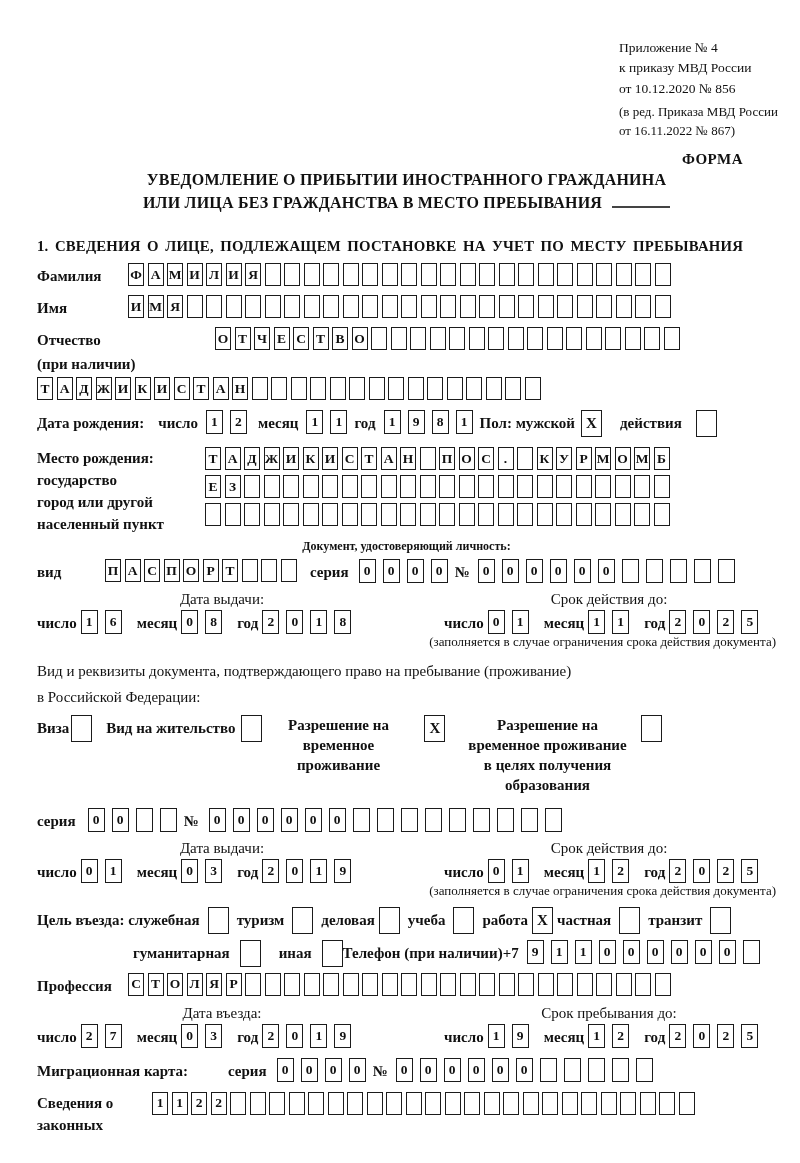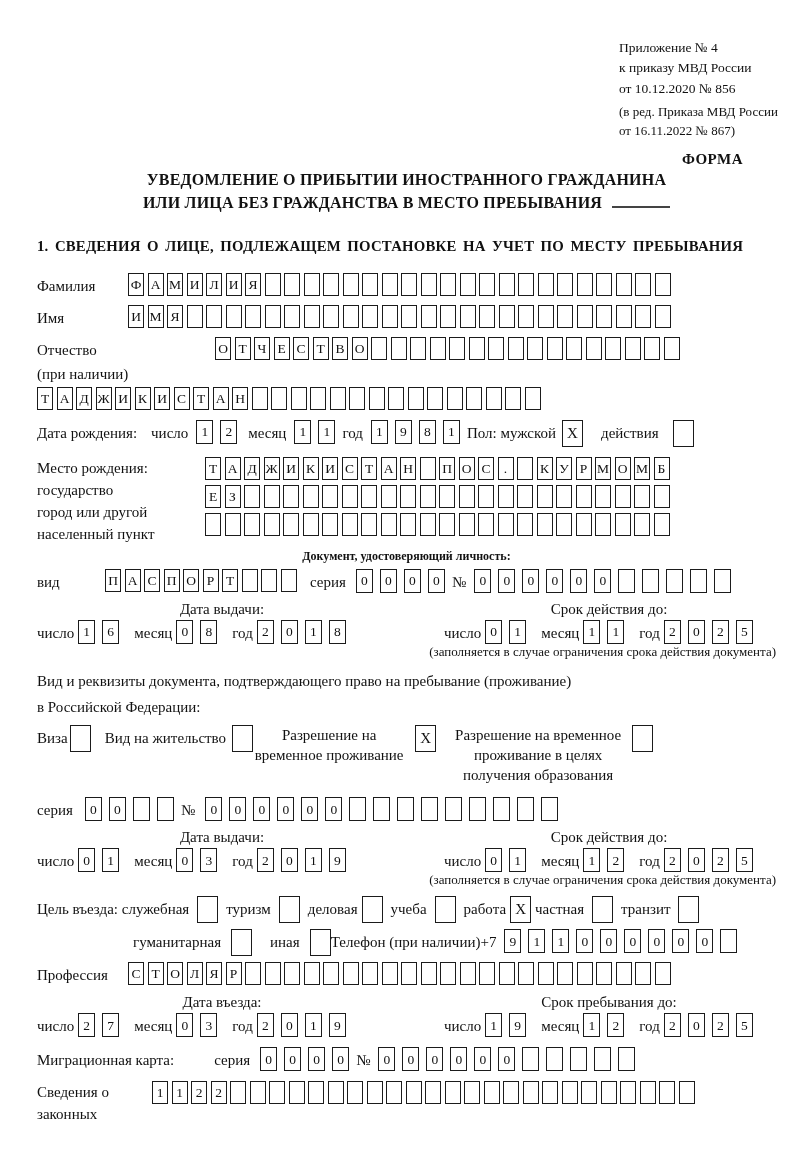--- a/index.html
+++ b/index.html
@@ -13,24 +13,24 @@
 
   
   .appendix { margin-left:582px; width:185px; font-size:13.5px; line-height:1.5; }
   .appendix .edition { margin-top:3px; font-size:13px; }
   .forma { text-align:right; padding-right:33px; font-weight:bold; font-size:15px; margin-top:10px; letter-spacing:.5px; }
 
   
   .title { text-align:center; font-weight:bold; font-size:16px; line-height:1.45; letter-spacing:.2px; }
   .title-blank { display:inline-block; width:58px; border-bottom:2.5px solid #444; height:14px; margin-left:10px; }
 
-  .sec-heading { font-weight:bold; font-size:14.8px; margin-top:24px; margin-bottom:18px; letter-spacing:.2px; word-spacing:2.5px; }
+  .sec-heading { font-weight:bold; font-size:14.8px; margin-top:24px; margin-bottom:8px; letter-spacing:.2px; word-spacing:2.5px; }
 
   
-  .row { display:flex; align-items:flex-start; margin-bottom:6px; }
+  .row { display:flex; align-items:flex-start; margin-bottom:6px;font-weight:bold; }
   .lbl { font-size:15px; line-height:26px; white-space:nowrap; }
   .lbl-col { flex:0 0 auto; line-height:26px; }
   .sub { line-height:22px; }
 
   .cells { display:flex; flex-wrap:nowrap; align-items:flex-start; }
   .cell {
     flex:0 0 auto; width:16px; height:23px; border:1.5px solid #1b1b1b;
     margin-right:3.5px; display:flex; align-items:center; justify-content:center;
     font-size:13.5px; line-height:1; background:#fff;
   }

